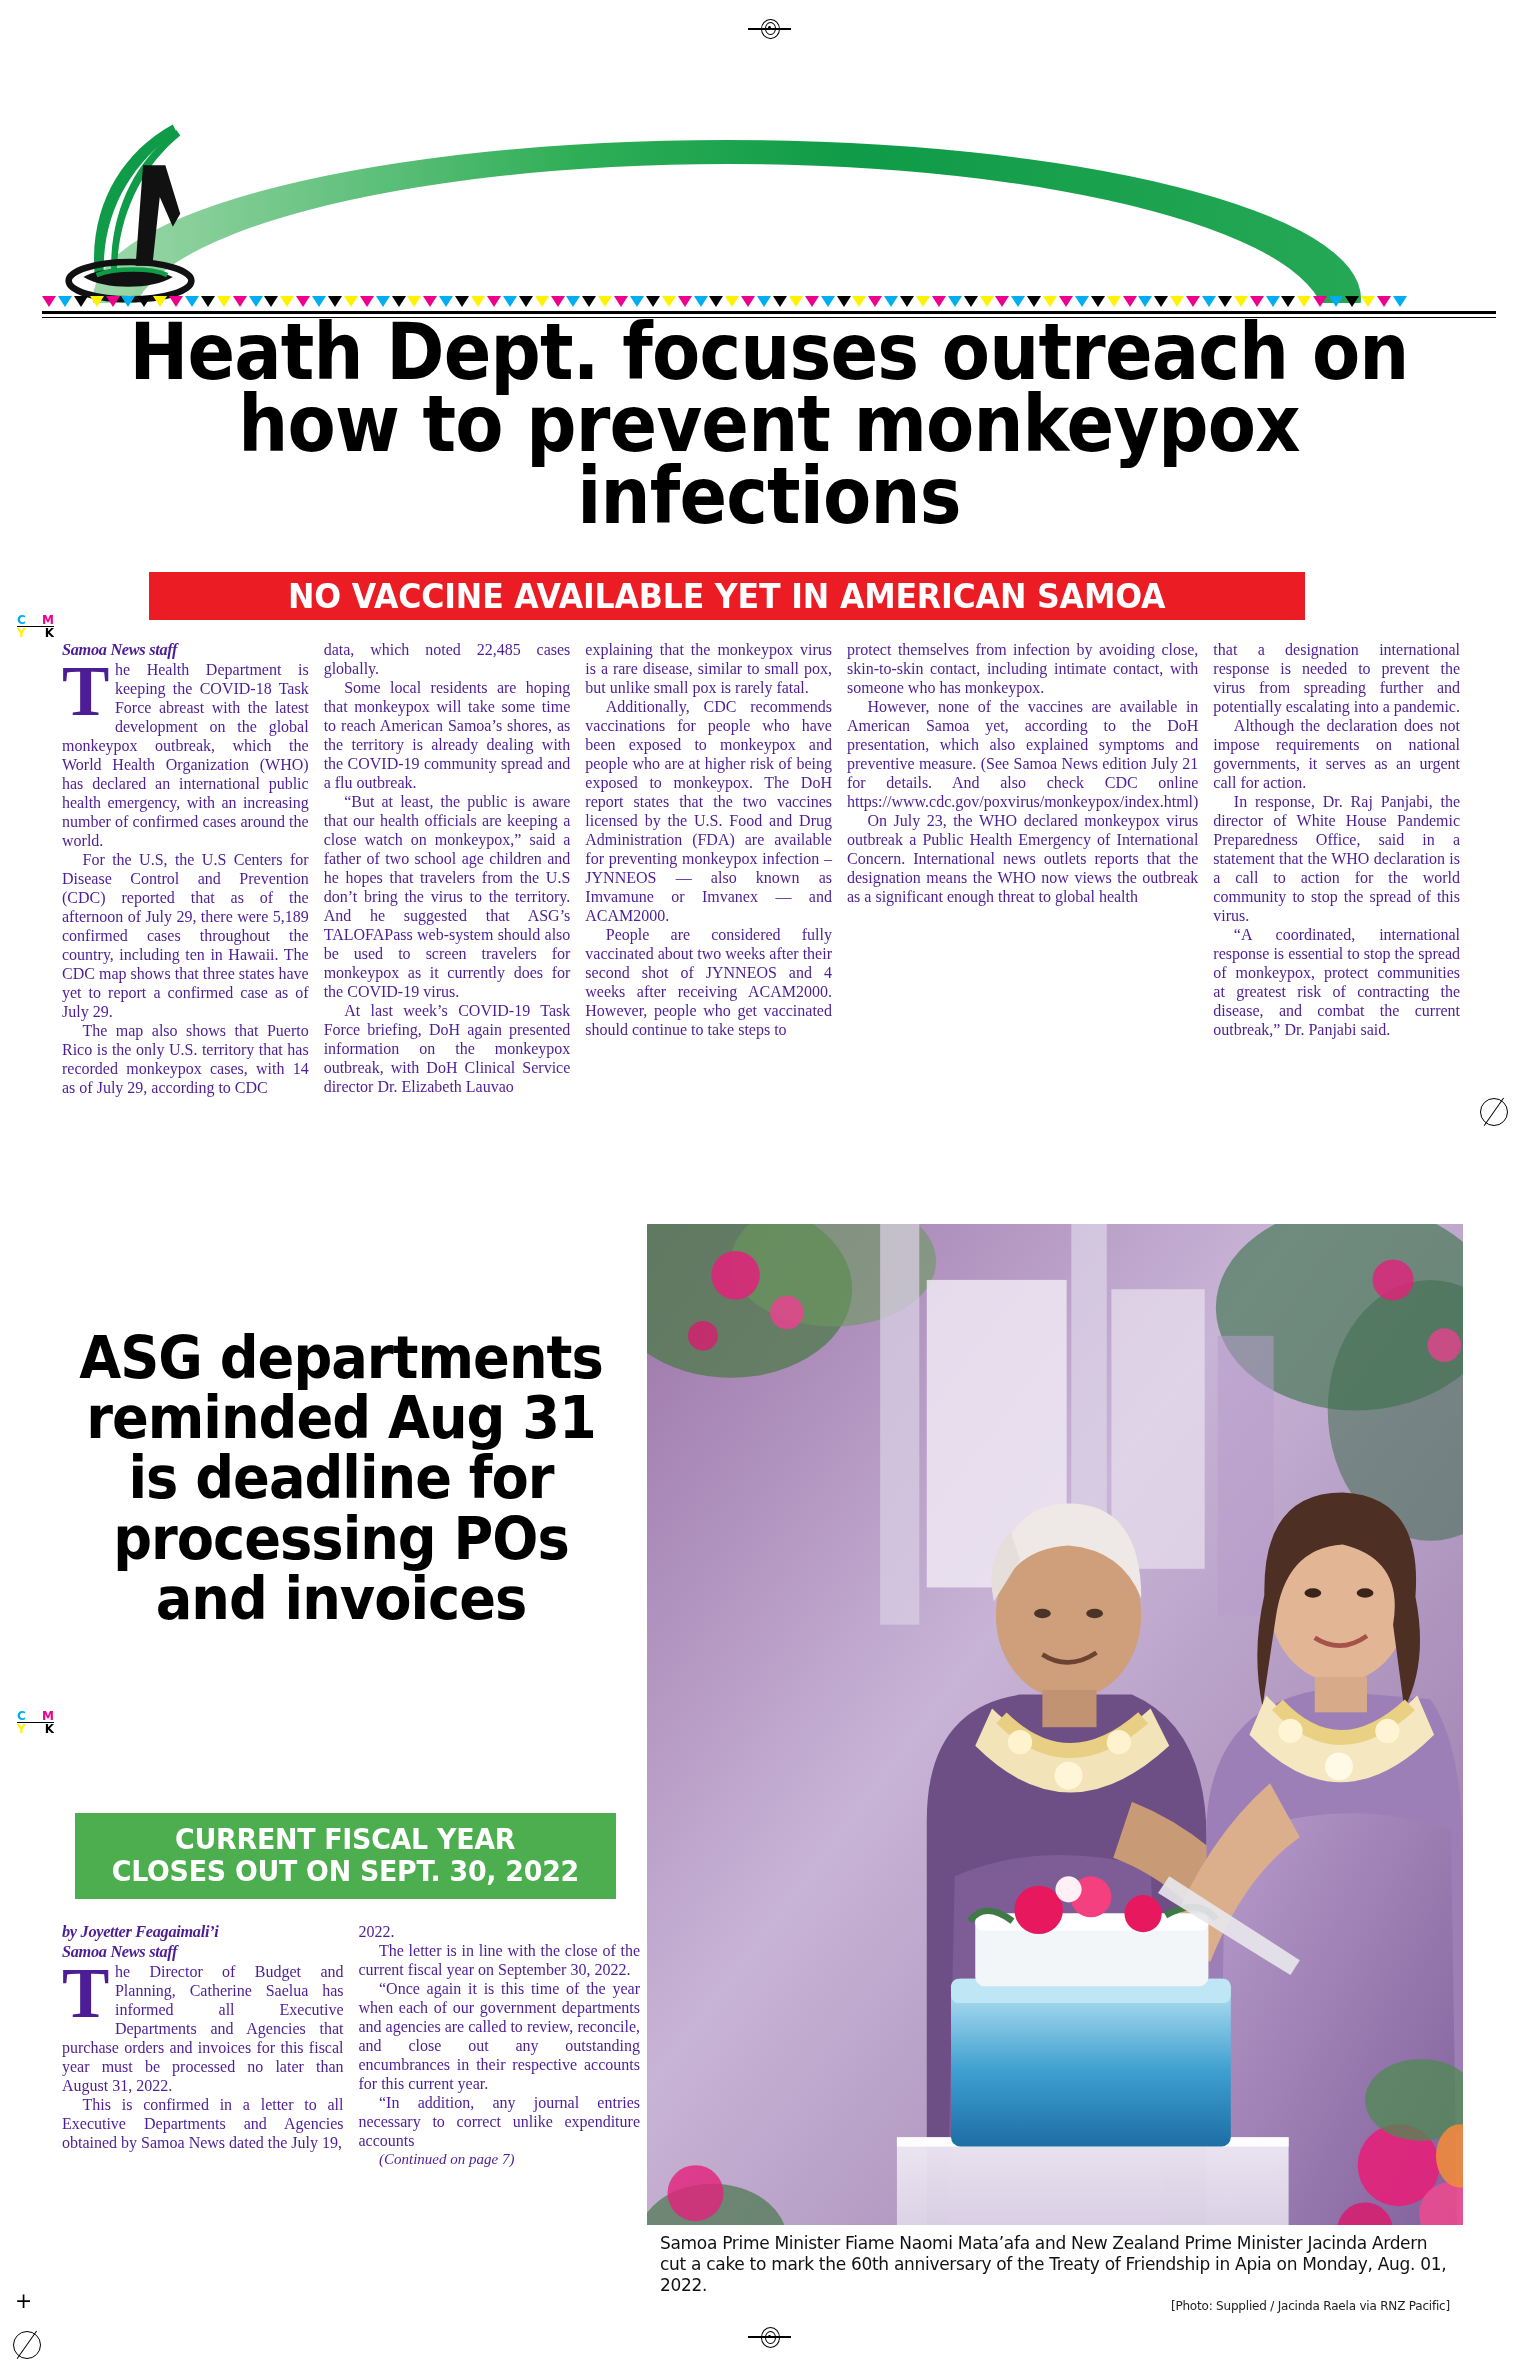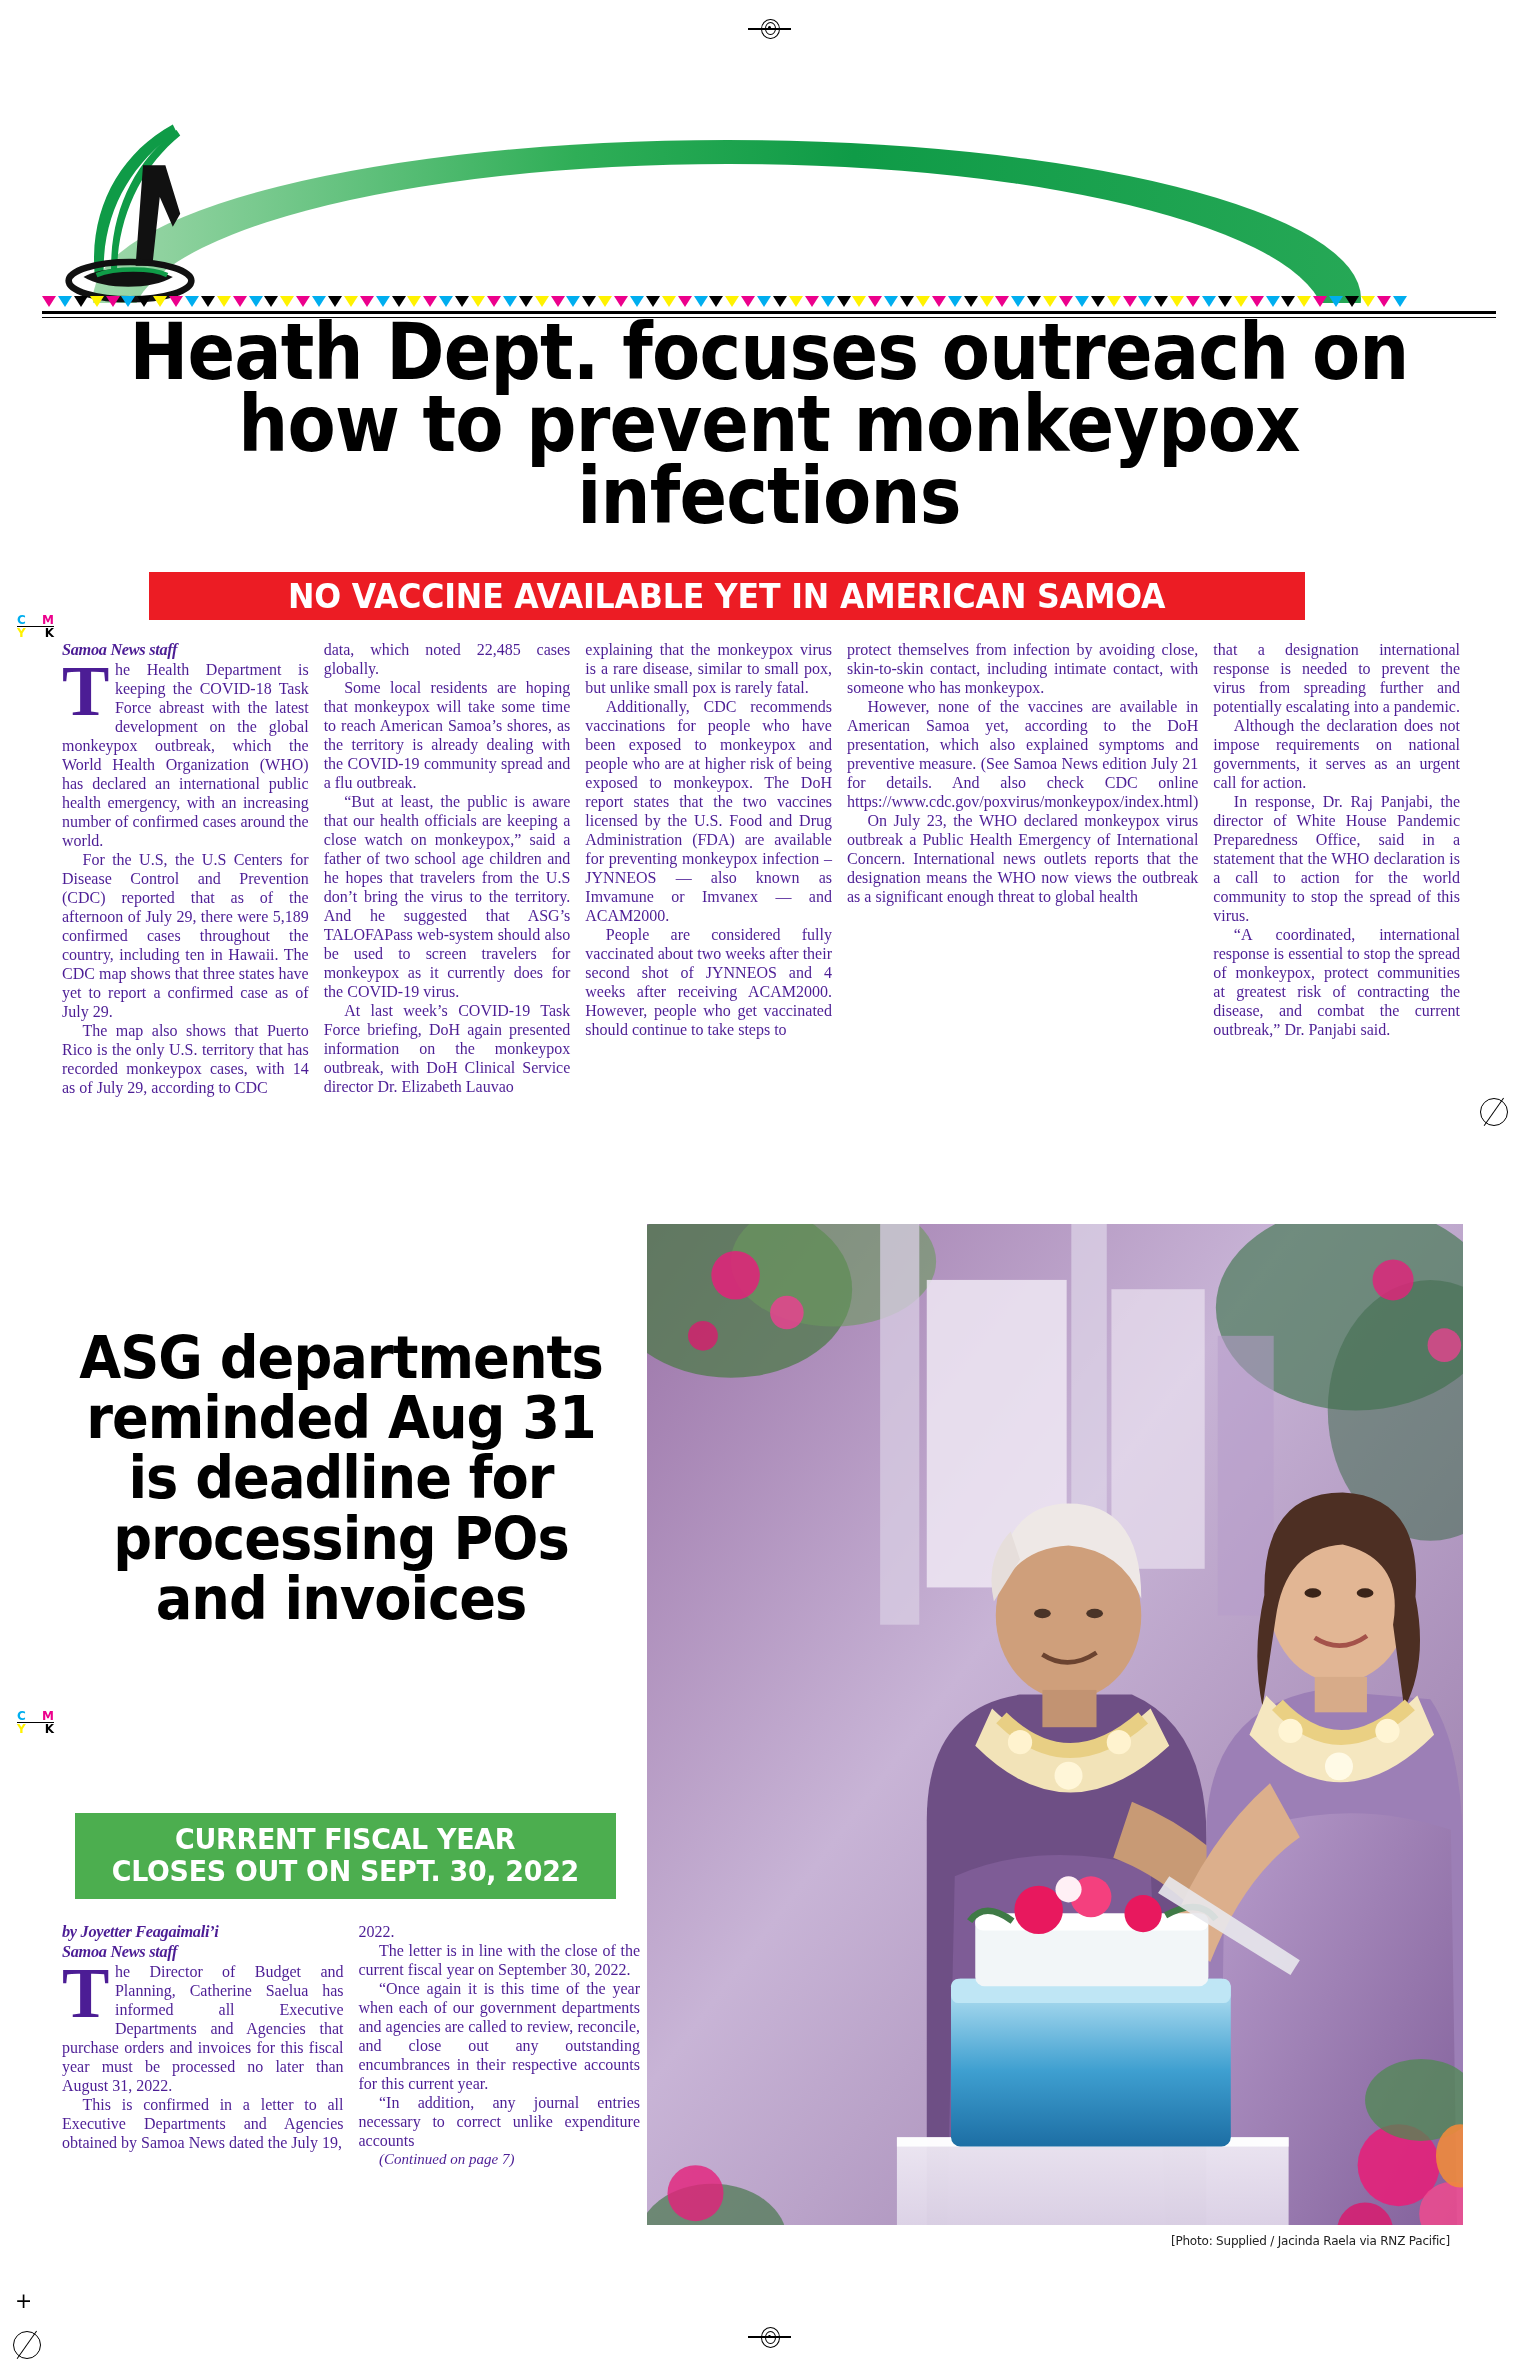--- a/index.html
+++ b/index.html
@@ -391,20 +391,21 @@
     <ellipse cx="748" cy="1130" rx="70" ry="40" fill="#3f6f48" opacity=".7"></ellipse>
 
     <ellipse cx="70" cy="1090" rx="80" ry="60" fill="#49784d" opacity=".7"></ellipse>
     <circle cx="52" cy="1040" r="30" fill="#e3217a" opacity=".8"></circle>
 
     <ellipse cx="872" cy="1000" rx="26" ry="34" fill="#f08a3c" opacity=".9"></ellipse>
   </svg>
 </div>
 
 <div id="caption">
+  <div id="captiontext">Samoa Prime Minister Fiame Naomi Mata’afa and New Zealand Prime Minister Jacinda Ardern cut a cake to mark the 60th anniversary of the Treaty of Friendship in Apia on Monday, Aug. 01, 2022.</div>
   <div id="credit">[Photo: Supplied / Jacinda Raela via RNZ Pacific]</div>
 </div>
 
 <div class="cmyk" style="left:17px;top:615px;">
   <div class="r1">
       <span class="c">C</span>
       <span class="m">M</span>
     </div>
   <div class="mid"></div>
   <div class="r2">

